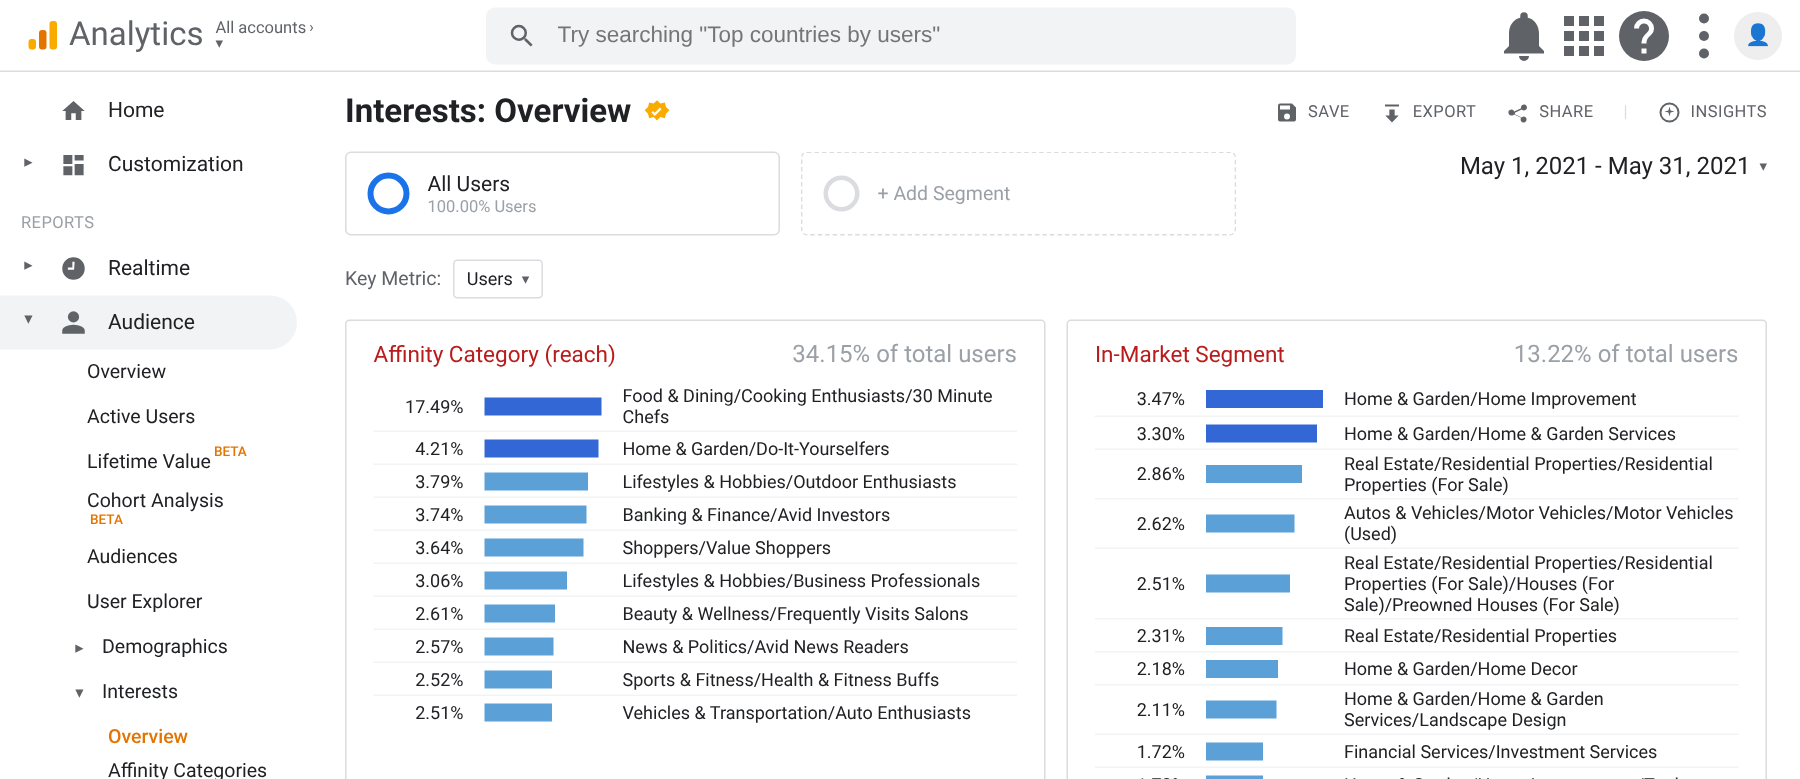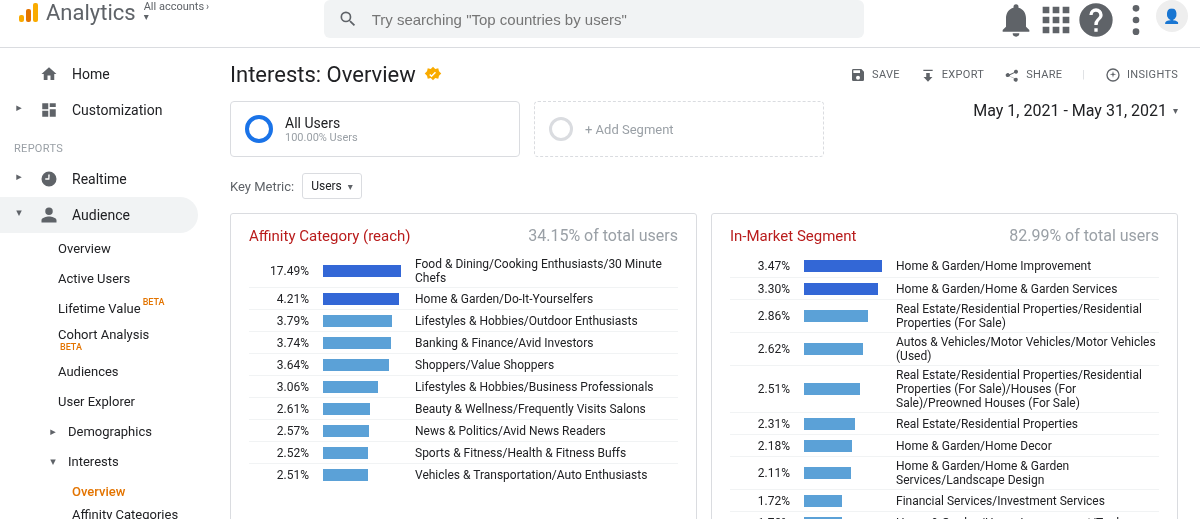--- a/index.html
+++ b/index.html
@@ -22,21 +22,21 @@
     margin:0;
     font-family:Roboto,Arial,sans-serif;
     font-size:13px;
     color:var(--text);
     background:#fff;
     width:1200px;height:519px;overflow:hidden;
   }
   
   .hdr{
     height:var(--header-h);
-    display:flex;align-items:flex-start;
+    display:flex;align-items:center;
     border-bottom:1px solid var(--border);
     padding:0 12px 0 8px;
   }
   .logo{display:flex;align-items:center;gap:6px;padding:0 8px}
   .logo svg{width:24px;height:24px}
   .logo-txt{font-size:22px;color:var(--text-soft);font-weight:400}
   .acct{min-width:170px}
   .acct-top{font-size:11px;color:var(--text-soft);display:flex;align-items:center;gap:2px}
   .acct-bot{font-size:18px;color:var(--text);display:flex;align-items:center;gap:4px;margin-top:-2px}
   .search{flex:0 0 540px;height:38px;margin-left:10px;background:var(--search-bg);border-radius:6px;display:flex;align-items:center;padding:0 14px;color:var(--text-soft)}
@@ -54,21 +54,21 @@
   .side .exp{width:14px;font-size:11px;color:var(--text-soft);display:inline-block;text-align:center}
   .side-hdr{font-size:11px;color:var(--text-muted);padding:14px 14px 6px;letter-spacing:.3px}
   .sub{padding-left:58px;height:30px;display:flex;align-items:center;font-size:13px;color:var(--text);cursor:pointer}
   .sub2{padding-left:46px;height:30px;display:flex;align-items:center;font-size:13px;color:var(--text);cursor:pointer;}
   .sub2 .exp{margin-right:8px}
   .sub-sel{color:#e37400;font-weight:500}
   .beta{color:#e37400;font-size:9px;position:relative;top:-6px;left:2px;font-weight:500}
   
   .content{flex:1;padding:14px 22px 0 22px;overflow-y:auto}
   .content-hdr{display:flex;align-items:center}
-  .page-title{font-size:22px;font-weight:400;color:var(--text);display:flex;align-items:center;gap:8px}
+  .page-title{font-size:22px;font-weight:700;color:var(--text);display:flex;align-items:center;gap:8px}
   .gold-badge{width:18px;height:18px}
   .actions{margin-left:auto;display:flex;gap:20px;align-items:center;color:var(--text-soft);font-size:11px}
   .act{display:flex;align-items:center;gap:6px;cursor:pointer;letter-spacing:.3px}
   .act svg{width:16px;height:16px;fill:var(--text-soft)}
   
   .segrow{display:flex;gap:14px;margin-top:14px;align-items:flex-start}
   .segbox{border:1px solid var(--border);border-radius:4px;width:290px;height:56px;display:flex;align-items:center;padding:10px 14px;gap:12px}
   .segbox.dash{border-style:dashed;color:var(--text-muted)}
   .ring{width:28px;height:28px;border:4px solid #1a73e8;border-radius:50%}
   .ring.gray{border-color:#dadce0;border-width:3px;width:24px;height:24px}
@@ -339,21 +339,21 @@
               <span class="barwrap">
                 <div class="bar" style="width:58%"></div>
               </span>
               <span class="lbl">Vehicles &amp; Transportation/Auto Enthusiasts</span>
             </div>
           </div>
       </div>
       <div class="panel">
         <div class="panel-hdr">
           <span class="panel-title">In-Market Segment</span>
-          <span class="panel-sub">82.99% of total users</span>
+          <span class="panel-sub">13.22% of total users</span>
         </div>
         <div id="rows-right">
             <div class="rowi">
               <span class="pct">3.47%</span>
               <span class="barwrap">
                 <div class="bar dark" style="width:100%"></div>
               </span>
               <span class="lbl">Home &amp; Garden/Home Improvement</span>
             </div>
             <div class="rowi">

